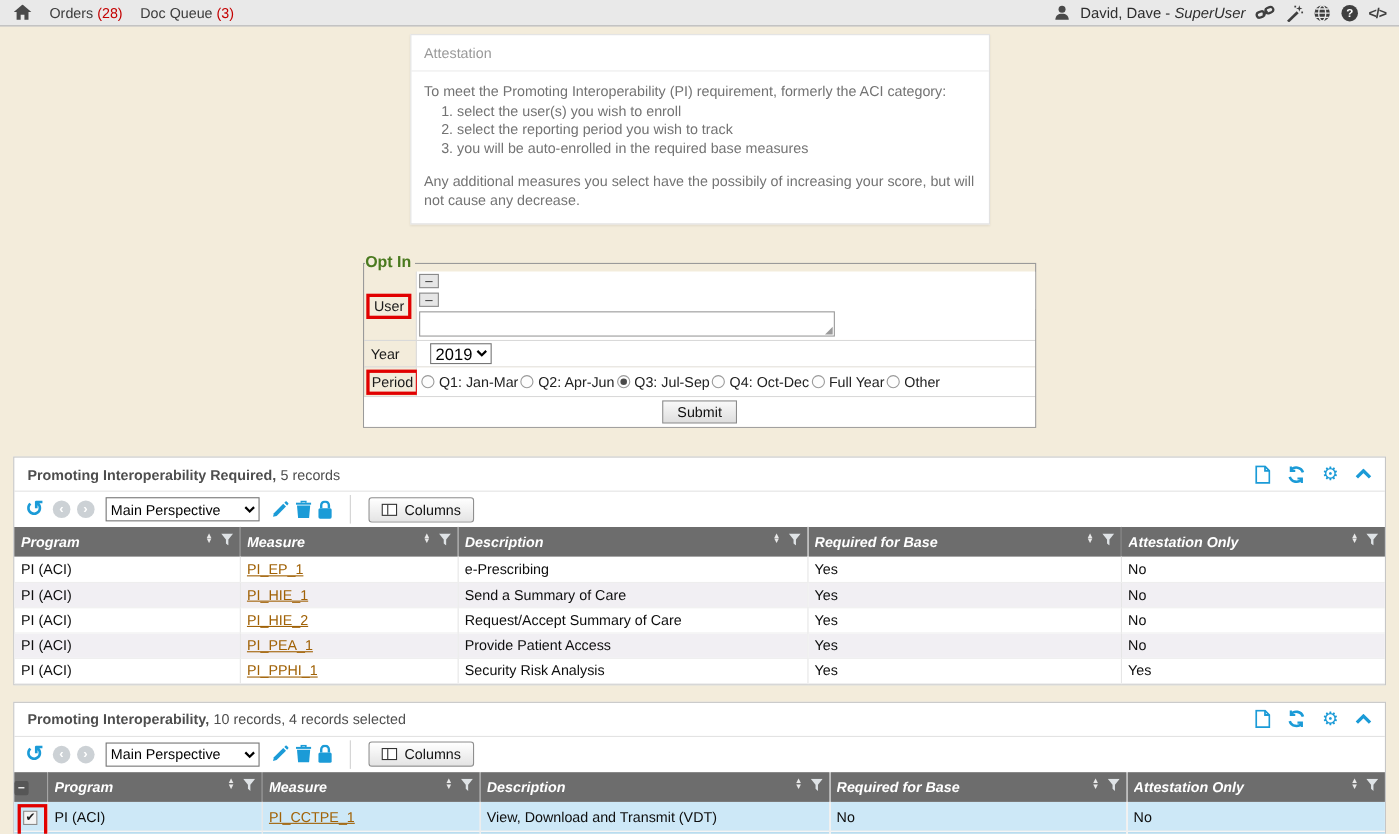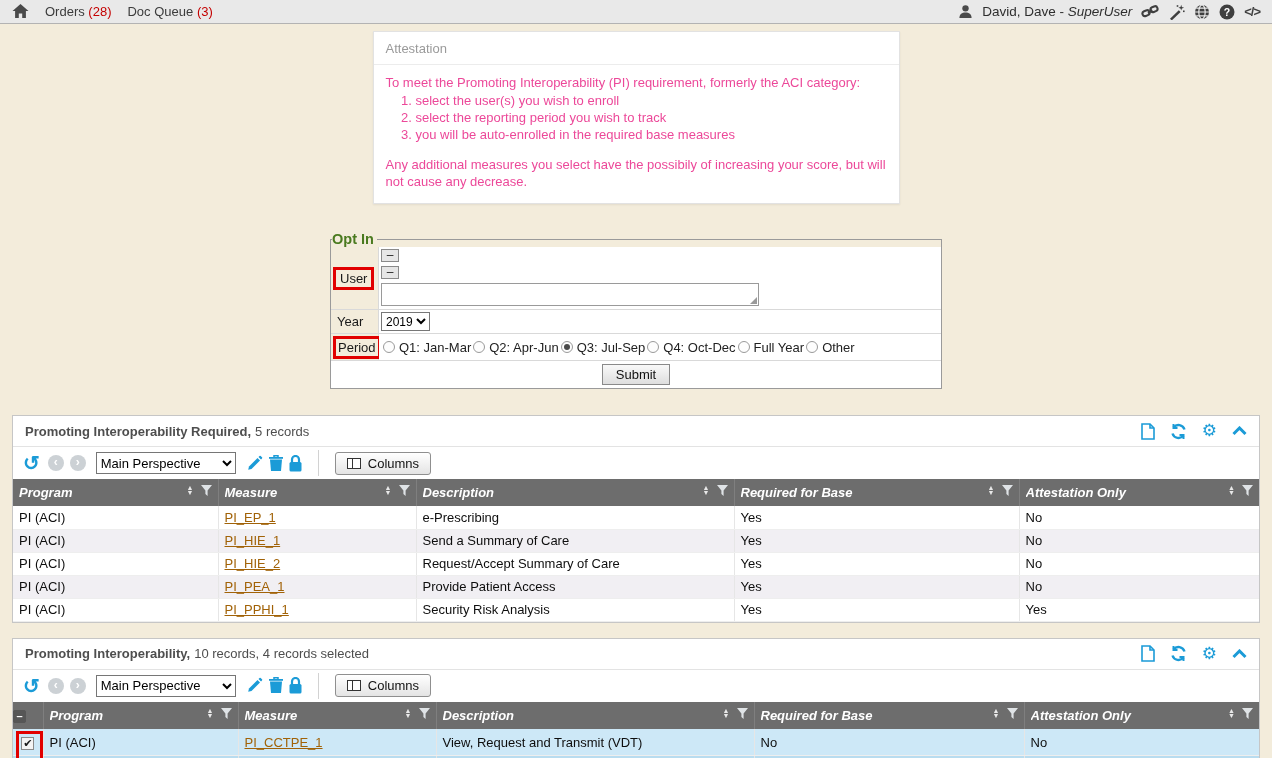--- a/index.html
+++ b/index.html
@@ -22,21 +22,21 @@
   .user-role { font-style:italic; }
   .tb-icon { display:inline-flex; align-items:center; }
   .code-icon { font-weight:bold; font-size:13px; color:#3f3f3f; letter-spacing:-1px; }
   
   .instr {
     width:527px; margin:7px auto 0; background:#fff;
     border:1px solid #e2e2e2; box-shadow:0 1px 2px rgba(0,0,0,.07);
     font-size:13px;
   }
   .instr-title { color:#9a9a9a; padding:9px 12px 8px; border-bottom:1px solid #ececec; }
-  .instr-body { padding:9px 12px 13px; line-height:1.32; color:#ec4899; }
+  .instr-body { padding:9px 12px 13px; line-height:1.32; color:#737373; }
   .instr-body ol { margin:1px 0 0 30px; padding:0; }
   .instr-body li { line-height:17px; }
   .instr-note { margin-top:13px; }
   
   .optin {
     width:612px; margin:27px auto 0; border:1px solid #9a9a9a; padding:0;
   }
   .optin legend { font-weight:bold; font-size:14.5px; color:#4a7a1f; padding:0 3px 0 0; margin-left:1px; }
   .optin-row { display:flex; align-items:stretch; border-bottom:1px solid #d9d9d9; }
   .optin-row:last-child { border-bottom:none; }
@@ -54,21 +54,21 @@
   }
   .ta-wrap { padding:2px 0 3px 2px; }
   .mock-textarea {
     width:378px; height:23px; border:1px solid #9a9a9a; background:#fff; position:relative;
   }
   .mock-textarea::after {
     content:""; position:absolute; right:1px; bottom:1px;
     border-left:7px solid transparent; border-bottom:7px solid #9a9a9a;
   }
   .year-content { display:flex; align-items:center; height:23px; }
-  .year-select { margin-left:2px; height:19px; font-size:12px; border:1px solid #777; background:#fff; }
+  .year-select { margin-left:12px; height:19px; font-size:15px; border:1px solid #777; background:#fff; }
   .period-content { display:flex; align-items:center; height:100%; gap:2px; font-size:13px; padding-left:4px; }
   .period-row .optin-content { display:flex; align-items:center; min-height:26px; }
   .radio-opt { display:flex; align-items:center; gap:4px; cursor:pointer; white-space:nowrap; color:#222; }
   .radio {
     width:12px; height:12px; border:1px solid #9a9a9a; border-radius:50%;
     background:#fdfdfd; display:inline-flex; align-items:center; justify-content:center; flex:0 0 auto;
   }
   .radio.on::after { content:""; width:6px; height:6px; border-radius:50%; background:#4a4a4a; }
   .submit-row { justify-content:center; display:flex; background:#fff; }
   .submit-btn {
@@ -564,21 +564,21 @@
               </svg>
             </span>
           </th>
       </tr>
     </thead>
     <tbody>
       <tr class="sel-a">
         <td class="cb-cell"><span class="cb checked"></span></td>
         <td>PI (ACI)</td>
         <td><span class="measure-link">PI_CCTPE_1</span></td>
-        <td>View, Request and Transmit (VDT)</td>
+        <td>View, Download and Transmit (VDT)</td>
         <td>No</td>
         <td style="border-right:none;">No</td>
       </tr>
       <tr class="sel-b">
         <td class="cb-cell"></td>
         <td>PI (ACI)</td>
         <td></td>
         <td>Secure Messaging</td>
         <td>No</td>
         <td style="border-right:none;">No</td>

